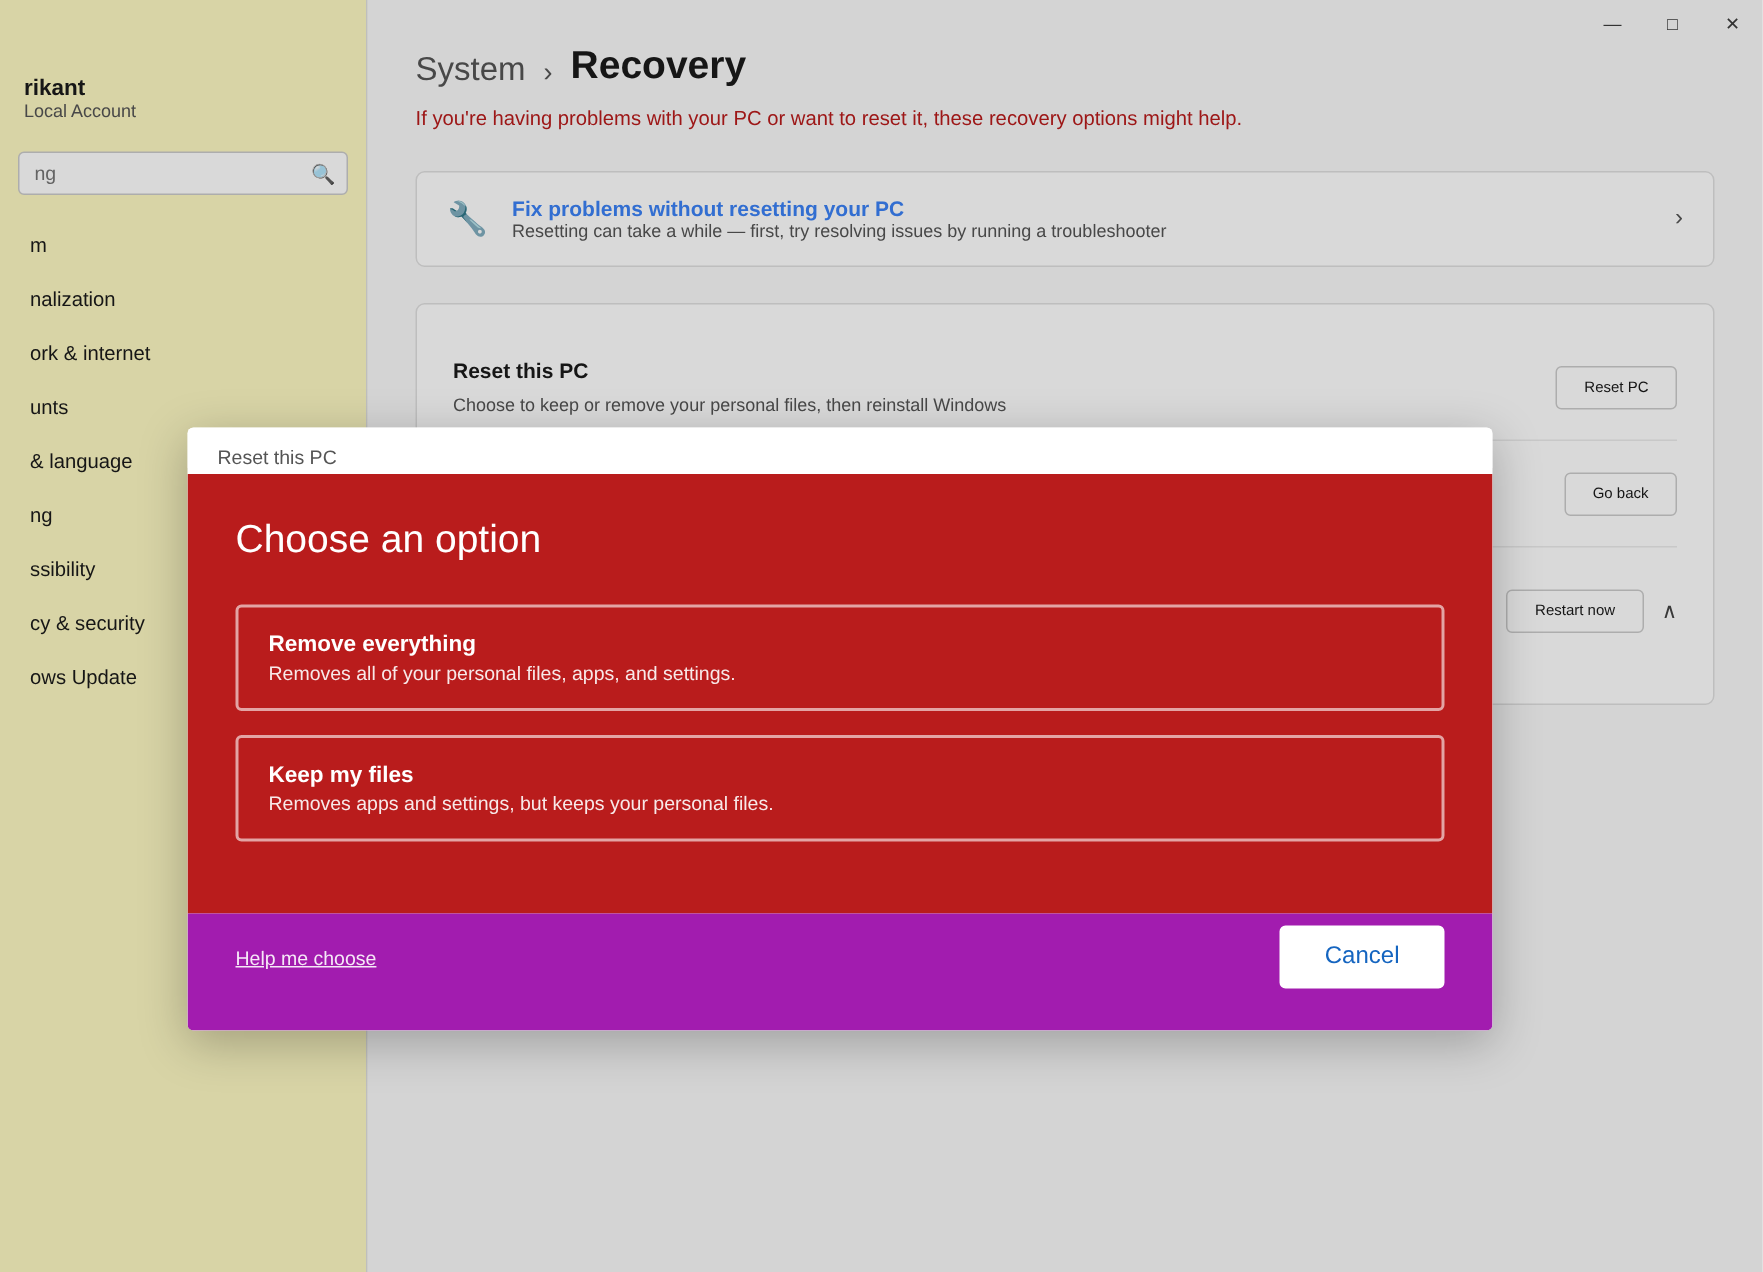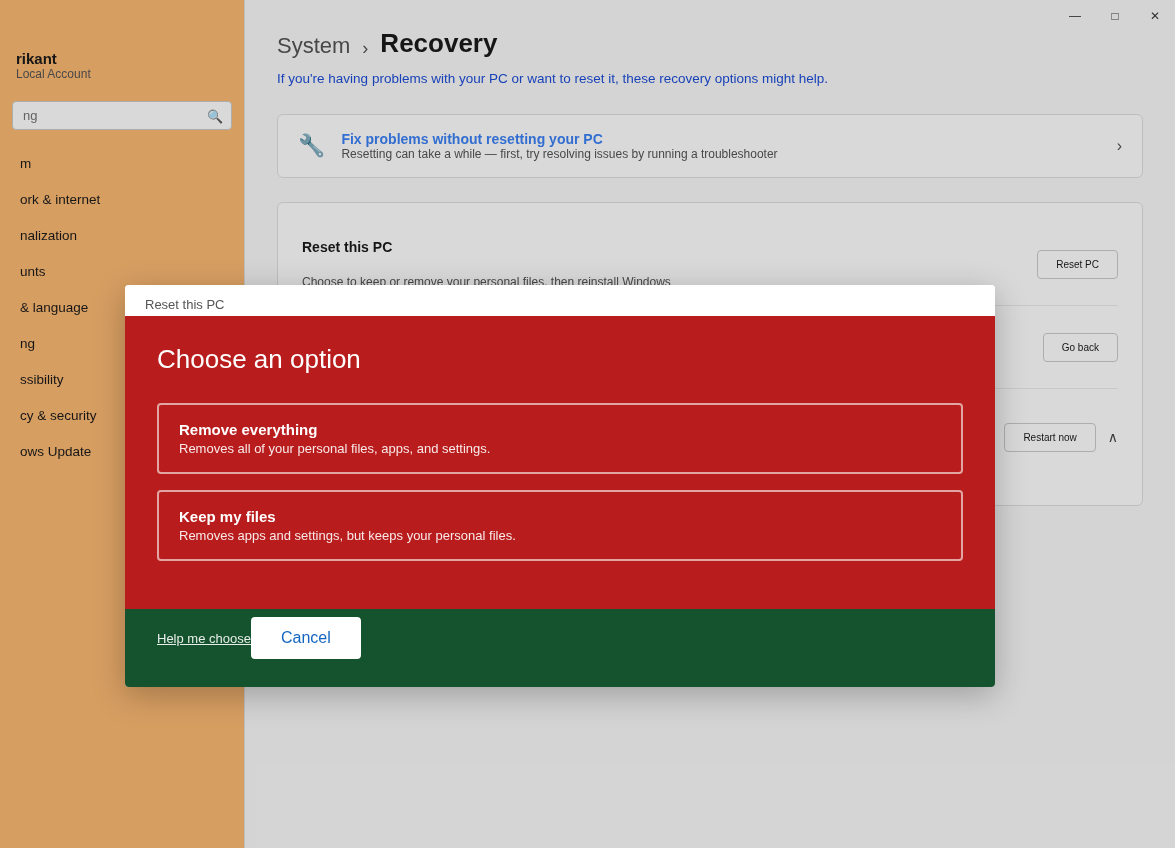--- a/index.html
+++ b/index.html
@@ -38,21 +38,21 @@
       border: none;
     }
 
     
     .sidebar {
       position: absolute;
       top: 0;
       left: 0;
       width: 245px;
       height: 848px;
-      background: #fdba74;
+      background: #fef9c3;
       padding-top: 40px;
       border-right: 1px solid #e0e0e0;
     }
 
     .sidebar-user {
       padding: 10px 16px 20px 16px;
     }
     .sidebar-user-name {
       font-size: 15px;
       font-weight: 600;
@@ -124,21 +124,21 @@
       color: #555;
     }
     .breadcrumb-current {
       font-size: 26px;
       font-weight: 700;
       color: #1a1a1a;
     }
 
     .page-description {
       font-size: 13.5px;
-      color: #1d4ed8;
+      color: #b91c1c;
       margin-bottom: 28px;
     }
 
     
     .fix-problems-card {
       background: #fff;
       border: 1px solid #e0e0e0;
       border-radius: 6px;
       padding: 16px 20px;
       display: flex;
@@ -185,21 +185,21 @@
     }
     .recovery-row:last-child { border-bottom: none; }
     .recovery-row-label {
       font-size: 14px;
       font-weight: 600;
       color: #1a1a1a;
     }
     .recovery-row-desc {
       font-size: 12px;
       color: #555;
-      margin-top: 20px;
+      margin-top: 8px;
     }
 
     .recovery-btn {
       background: #fff;
       border: 1px solid #ccc;
       border-radius: 4px;
       padding: 8px 18px;
       font-size: 10px;
       cursor: pointer;
       color: #1a1a1a;
@@ -271,24 +271,24 @@
       font-weight: 700;
       color: #fff;
     }
     .option-card-desc {
       font-size: 13px;
       color: rgba(255,255,255,0.9);
       margin-top: 3px;
     }
 
     .modal-footer {
-      background: #14532d;
+      background: #a21caf;
       padding: 8px 32px 28px 32px;
       display: flex;
-      justify-content: flex-start;
+      justify-content: space-between;
       align-items: center;
     }
     .help-link {
       font-size: 13px;
       color: rgba(255,255,255,0.9);
       text-decoration: underline;
       cursor: pointer;
     }
     .cancel-btn {
       background: #fff;
@@ -316,22 +316,22 @@
     <div class="sidebar-user-type">Local Account</div>
   </div>
 
   <div class="sidebar-search">
     <input type="text" placeholder="ng" style="">
     <span class="sidebar-search-icon">🔍</span>
   </div>
 
   <ul class="sidebar-nav">
     <li>m</li>
+    <li>nalization</li>
     <li>ork &amp; internet</li>
-    <li>nalization</li>
     <li>unts</li>
     <li>&amp; language</li>
     <li>ng</li>
     <li>ssibility</li>
     <li>cy &amp; security</li>
     <li>ows Update</li>
   </ul>
 </div>
 
 <div class="main-content">

